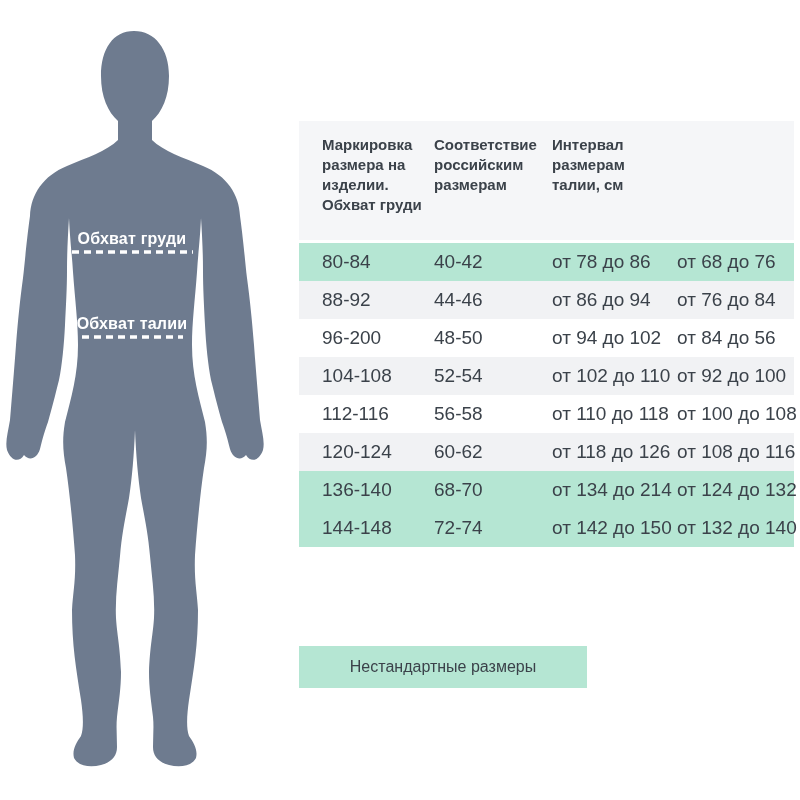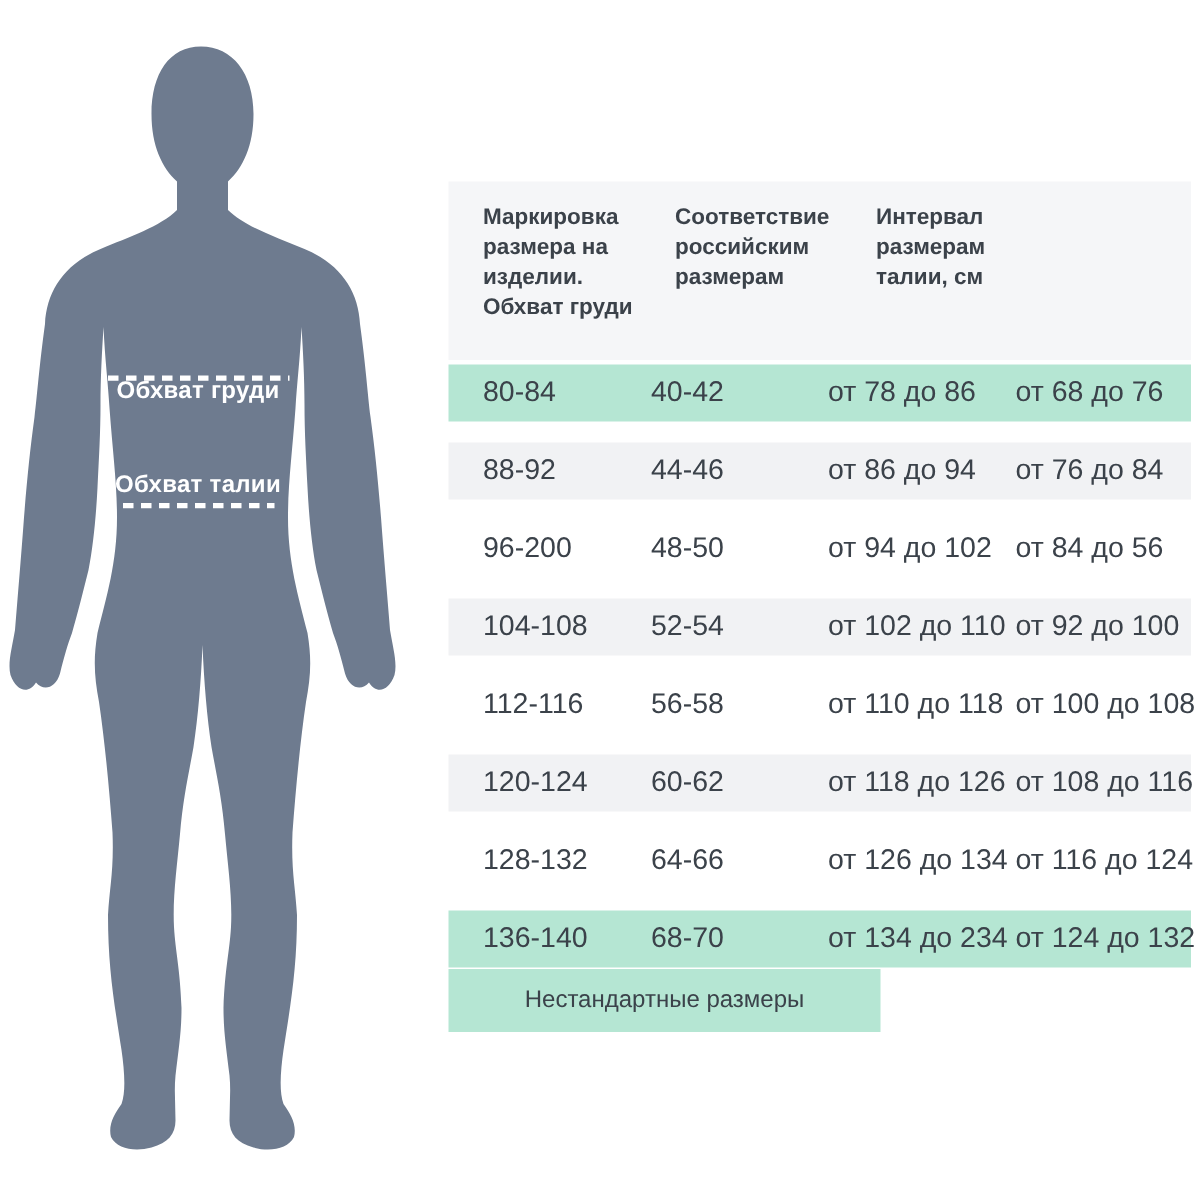--- a/index.html
+++ b/index.html
@@ -7,36 +7,36 @@
     position:relative; width:800px; height:800px; background:#ffffff;
     font-family:"Liberation Sans", sans-serif; overflow:hidden;
     color:var(--text,#3b424a);
   }
   .figure { position:absolute; left:0; top:0; width:300px; height:800px; }
   .figure svg { position:absolute; left:0; top:0; }
   .measure-label {
     position:absolute; color:#ffffff; font-weight:700; font-size:16px;
     text-align:center; letter-spacing:.2px; line-height:1;
   }
-  .measure-label.chest { left:66px; top:231px; width:132px;margin-top:22px; }
+  .measure-label.chest { left:66px; top:231px; width:132px; }
   .measure-label.waist { left:76px; top:316px; width:112px;text-align:center; }
 
   .table { position:absolute; left:299px; top:121px; width:495px; }
   .thead {
     display:grid; grid-template-columns:112px 118px 125px 1fr;
     background:var(--header-bg,#f5f6f8);
-    padding:14px 0 0 23px; height:119px; box-sizing:border-box;gap:16px;
+    padding:14px 0 0 23px; height:119px; box-sizing:border-box;
   }
   .hcell {
     font-weight:700; font-size:15px; line-height:1.34;
     color:var(--text,#3b424a); padding-right:10px;
   }
   .trow {
     display:grid; grid-template-columns:112px 118px 125px 1fr;
-    align-items:center; height:38px; margin-top:14px;
+    align-items:center; height:38px; margin-top:0;
     padding-left:23px; box-sizing:border-box;
   }
   .tbody .trow:first-child { margin-top:3px; }
   .trow.green { background:var(--green,#b5e6d3); }
   .trow.gray  { background:var(--gray,#f1f2f4); }
   .trow.white { background:#ffffff; }
   .cell { font-size:19px; color:var(--text,#3b424a); white-space:nowrap; }
 
   .btn {
     position:absolute; left:299px; top:646px; width:288px; height:42px;
@@ -134,32 +134,32 @@
     <div class="cell">от 100 до 108</div>
   </div>
 
   <div class="trow gray">
     <div class="cell">120-124</div>
     <div class="cell">60-62</div>
     <div class="cell">от 118 до 126</div>
     <div class="cell">от 108 до 116</div>
   </div>
 
-  <div class="trow white">
-    <div class="cell">128-132</div>
-    <div class="cell">64-66</div>
-    <div class="cell">от 126 до 134</div>
-    <div class="cell">от 116 до 124</div>
-  </div>
 
   <div class="trow green">
     <div class="cell">136-140</div>
     <div class="cell">68-70</div>
-    <div class="cell">от 134 до 234</div>
+    <div class="cell">от 134 до 214</div>
     <div class="cell">от 124 до 132</div>
   </div>
 
+  <div class="trow green">
+    <div class="cell">144-148</div>
+    <div class="cell">72-74</div>
+    <div class="cell">от 142 до 150</div>
+    <div class="cell">от 132 до 140</div>
+  </div>
 </div>
   </div>
 
   <div class="btn">Нестандартные размеры</div>
 
 </div>
 
 </body></html>

